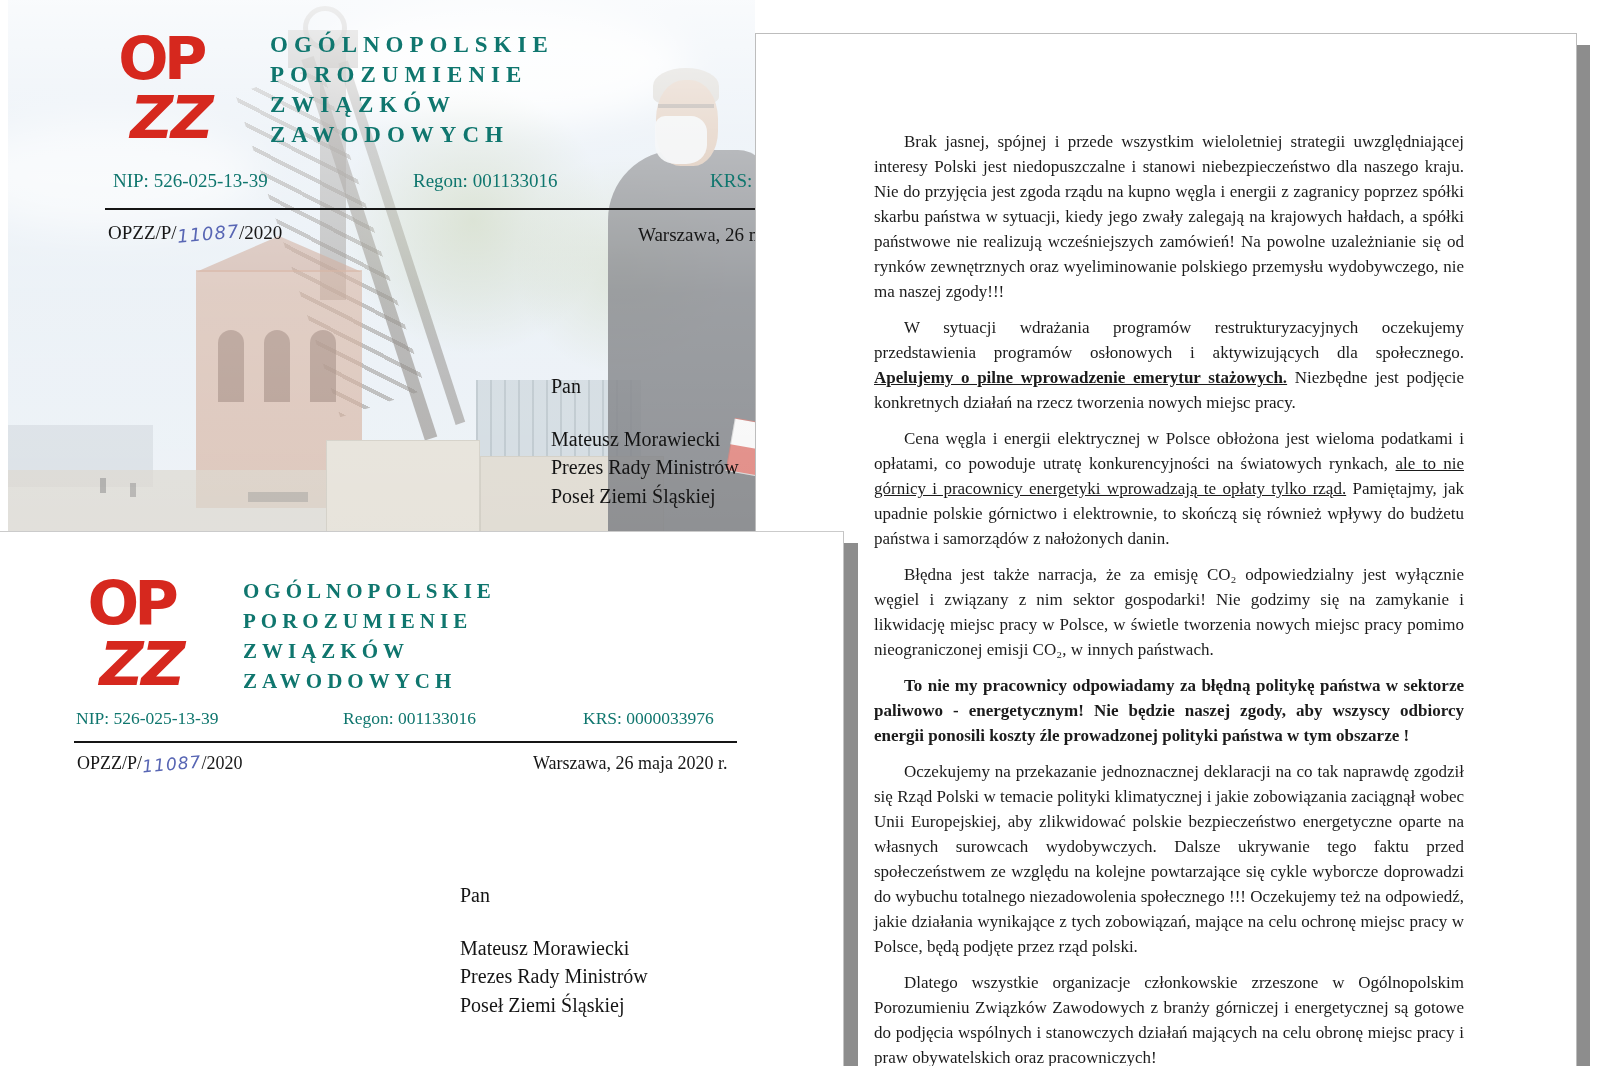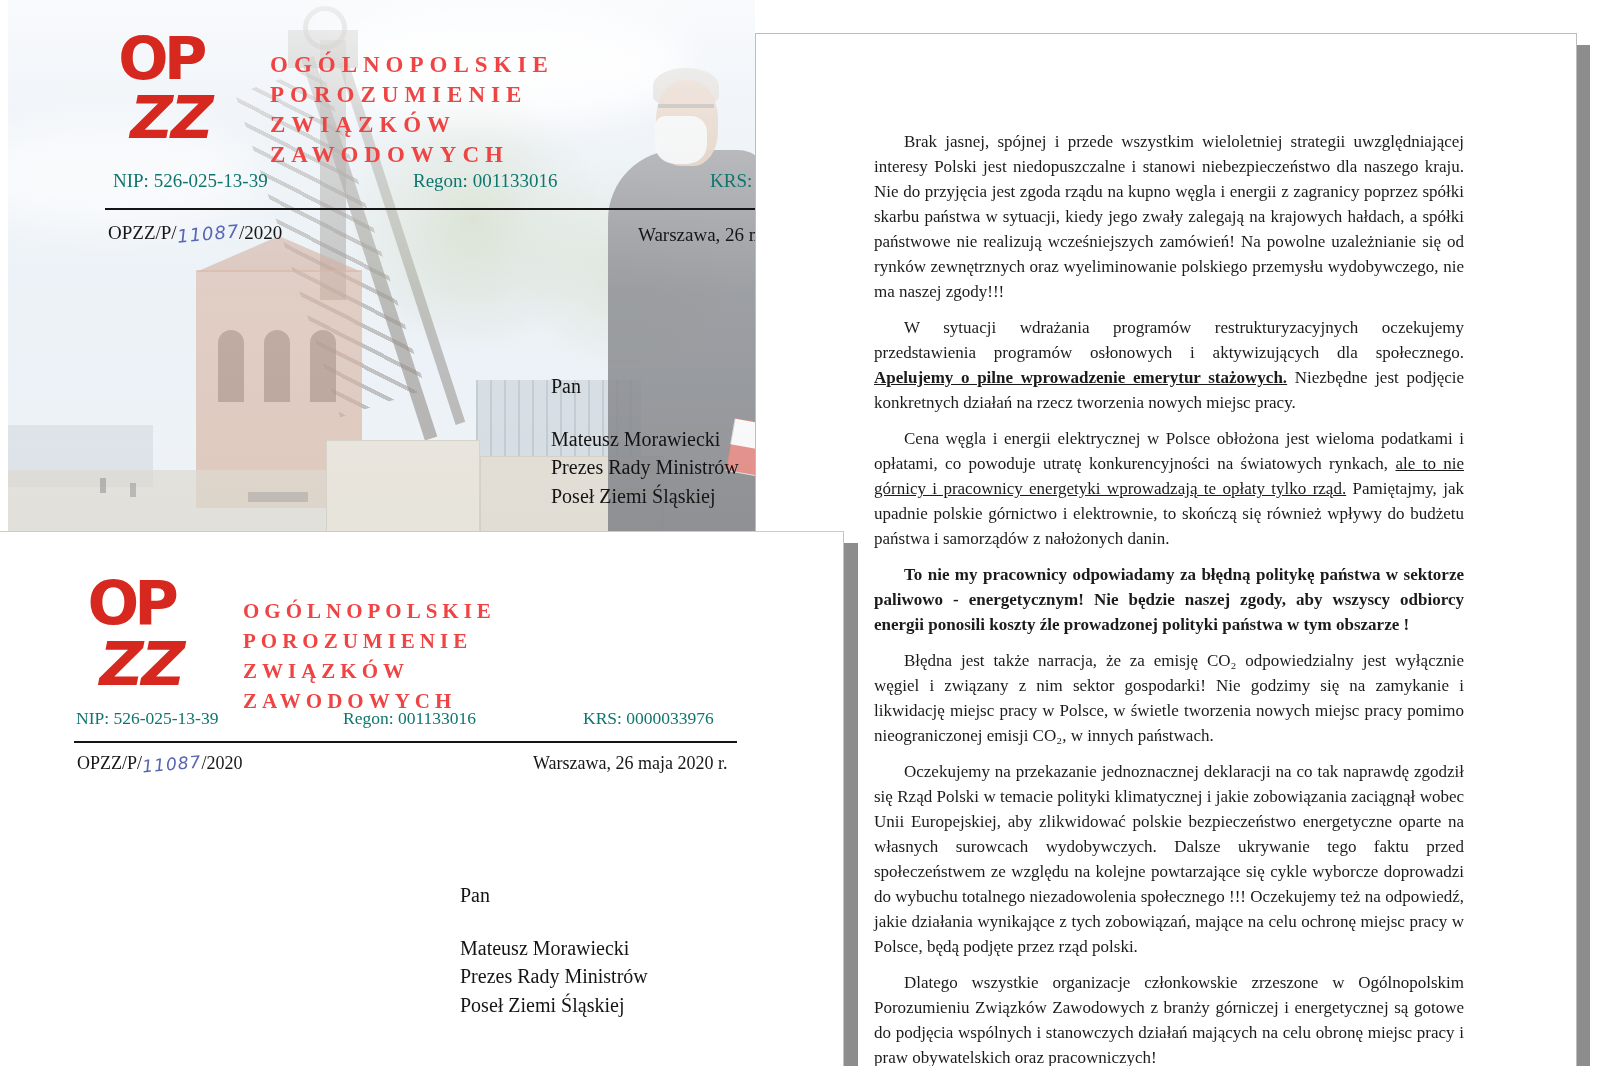--- a/index.html
+++ b/index.html
@@ -18,21 +18,21 @@
   .page-bottom{left:0;top:531px;width:844px;height:620px;z-index:3;
     border-top:1px solid #cbcbcb;border-right:1px solid #c4c4c4;
     box-shadow:14px 12px 0 0 #8d8d8d;}
 
   
   .page-right{left:755px;top:33px;width:822px;height:1100px;z-index:2;
     border:1px solid #bdbdbd;box-shadow:13px 12px 0 0 #8d8d8d;
     padding:84px 112px 30px 118px;}
 
   
-  .org-name{position:absolute;color:#ef4444;font-weight:bold;white-space:nowrap;margin-top:20px;}
+  .org-name{position:absolute;color:#0f766e;font-weight:bold;white-space:nowrap;}
   .org-name div{display:block;}
   .org-top{left:262px;top:30px;font-size:23px;line-height:30px;letter-spacing:6px;}
   .org-bot{left:243px;top:44px;font-size:21px;line-height:30px;letter-spacing:5px;}
   .reg-row span{position:absolute;color:#0f766e;font-weight:normal;white-space:nowrap;}
   .rule{position:absolute;height:2px;background:#151515;}
   .ref-line{position:absolute;font-size:19px;white-space:nowrap;color:#161616;}
   .handwritten{display:inline-block;font-family:"DejaVu Sans",sans-serif;font-style:italic;
     color:#5866b4;transform:rotate(-5deg) translateY(1px);letter-spacing:1px;font-size:.95em;}
   .date-line{position:absolute;font-size:19px;white-space:nowrap;color:#161616;}
   .recipient{position:absolute;font-size:20px;line-height:28.5px;color:#141414;white-space:nowrap;}
@@ -118,22 +118,22 @@
         <div>Poseł Ziemi Śląskiej</div>
       </div>
     </div>
   </div>
 
   <div class="page page-right">
     <div class="body-text" id="body-paragraphs">
         <p class="para"><span>Brak jasnej, spójnej i przede wszystkim wieloletniej strategii uwzględniającej interesy Polski jest niedopuszczalne i stanowi niebezpieczeństwo dla naszego kraju. Nie do przyjęcia jest zgoda rządu na kupno węgla i energii z zagranicy poprzez spółki skarbu państwa w sytuacji, kiedy jego zwały zalegają na krajowych hałdach, a spółki państwowe nie realizują wcześniejszych zamówień! Na powolne uzależnianie się od rynków zewnętrznych oraz wyeliminowanie polskiego przemysłu wydobywczego, nie ma naszej zgody!!!</span></p>
         <p class="para"><span>W sytuacji wdrażania programów restrukturyzacyjnych oczekujemy przedstawienia programów osłonowych i aktywizujących dla społecznego. </span><span class="b u">Apelujemy o pilne wprowadzenie emerytur stażowych.</span><span> Niezbędne jest podjęcie konkretnych działań na rzecz tworzenia nowych miejsc pracy.</span></p>
         <p class="para"><span>Cena węgla i energii elektrycznej w Polsce obłożona jest wieloma podatkami i opłatami, co powoduje utratę konkurencyjności na światowych rynkach, </span><span class="u">ale to nie górnicy i pracownicy energetyki wprowadzają te opłaty tylko rząd.</span><span> Pamiętajmy, jak upadnie polskie górnictwo i elektrownie, to skończą się również wpływy do budżetu państwa i samorządów z nałożonych danin.</span></p>
+        <p class="para"><span>Błędna jest także narracja, że za emisję CO₂ odpowiedzialny jest wyłącznie węgiel i związany z nim sektor gospodarki! Nie godzimy się na zamykanie i likwidację miejsc pracy w Polsce, w świetle tworzenia nowych miejsc pracy pomimo nieograniczonej emisji CO₂, w innych państwach.</span></p>
         <p class="para"><span class="b">To nie my pracownicy odpowiadamy za błędną politykę państwa w sektorze paliwowo - energetycznym! Nie będzie naszej zgody, aby wszyscy odbiorcy energii ponosili koszty źle prowadzonej polityki państwa w tym obszarze !</span></p>
-        <p class="para"><span>Błędna jest także narracja, że za emisję CO₂ odpowiedzialny jest wyłącznie węgiel i związany z nim sektor gospodarki! Nie godzimy się na zamykanie i likwidację miejsc pracy w Polsce, w świetle tworzenia nowych miejsc pracy pomimo nieograniczonej emisji CO₂, w innych państwach.</span></p>
         <p class="para"><span>Oczekujemy na przekazanie jednoznacznej deklaracji na co tak naprawdę zgodził się Rząd Polski w temacie polityki klimatycznej i jakie zobowiązania zaciągnął wobec Unii Europejskiej, aby zlikwidować polskie bezpieczeństwo energetyczne oparte na własnych surowcach wydobywczych. Dalsze ukrywanie tego faktu przed społeczeństwem ze względu na kolejne powtarzające się cykle wyborcze doprowadzi do wybuchu totalnego niezadowolenia społecznego !!! Oczekujemy też na odpowiedź, jakie działania wynikające z tych zobowiązań, mające na celu ochronę miejsc pracy w Polsce, będą podjęte przez rząd polski.</span></p>
         <p class="para"><span>Dlatego wszystkie organizacje członkowskie zrzeszone w Ogólnopolskim Porozumieniu Związków Zawodowych z branży górniczej i energetycznej są gotowe do podjęcia wspólnych i stanowczych działań mających na celu obronę miejsc pracy i praw obywatelskich oraz pracowniczych!</span></p>
       </div>
   </div>
 
   <div class="page page-bottom">
     <div class="logo-box" style="left:85px;top:40px;width:146px;height:124px;">
       <svg width="146" height="124" viewBox="0 0 120 100">
         <text x="2" y="42" font-family="DejaVu Sans, sans-serif" font-size="50" font-weight="bold" fill="#d6281e" letter-spacing="-4">OP</text>
         <text x="12" y="92" font-family="DejaVu Sans, sans-serif" font-size="50" font-weight="bold" font-style="italic" fill="#d6281e" letter-spacing="-2">ZZ</text>

